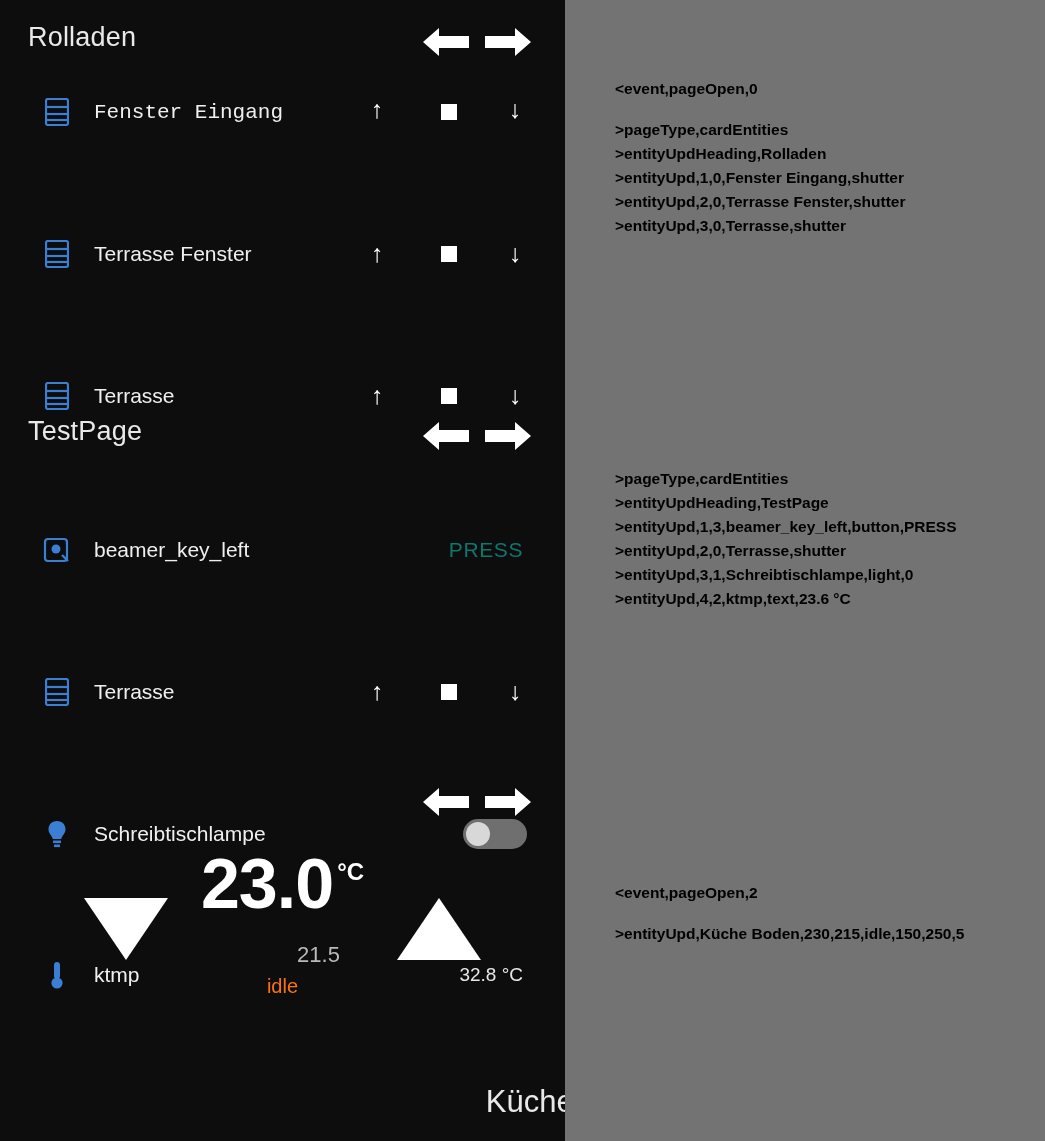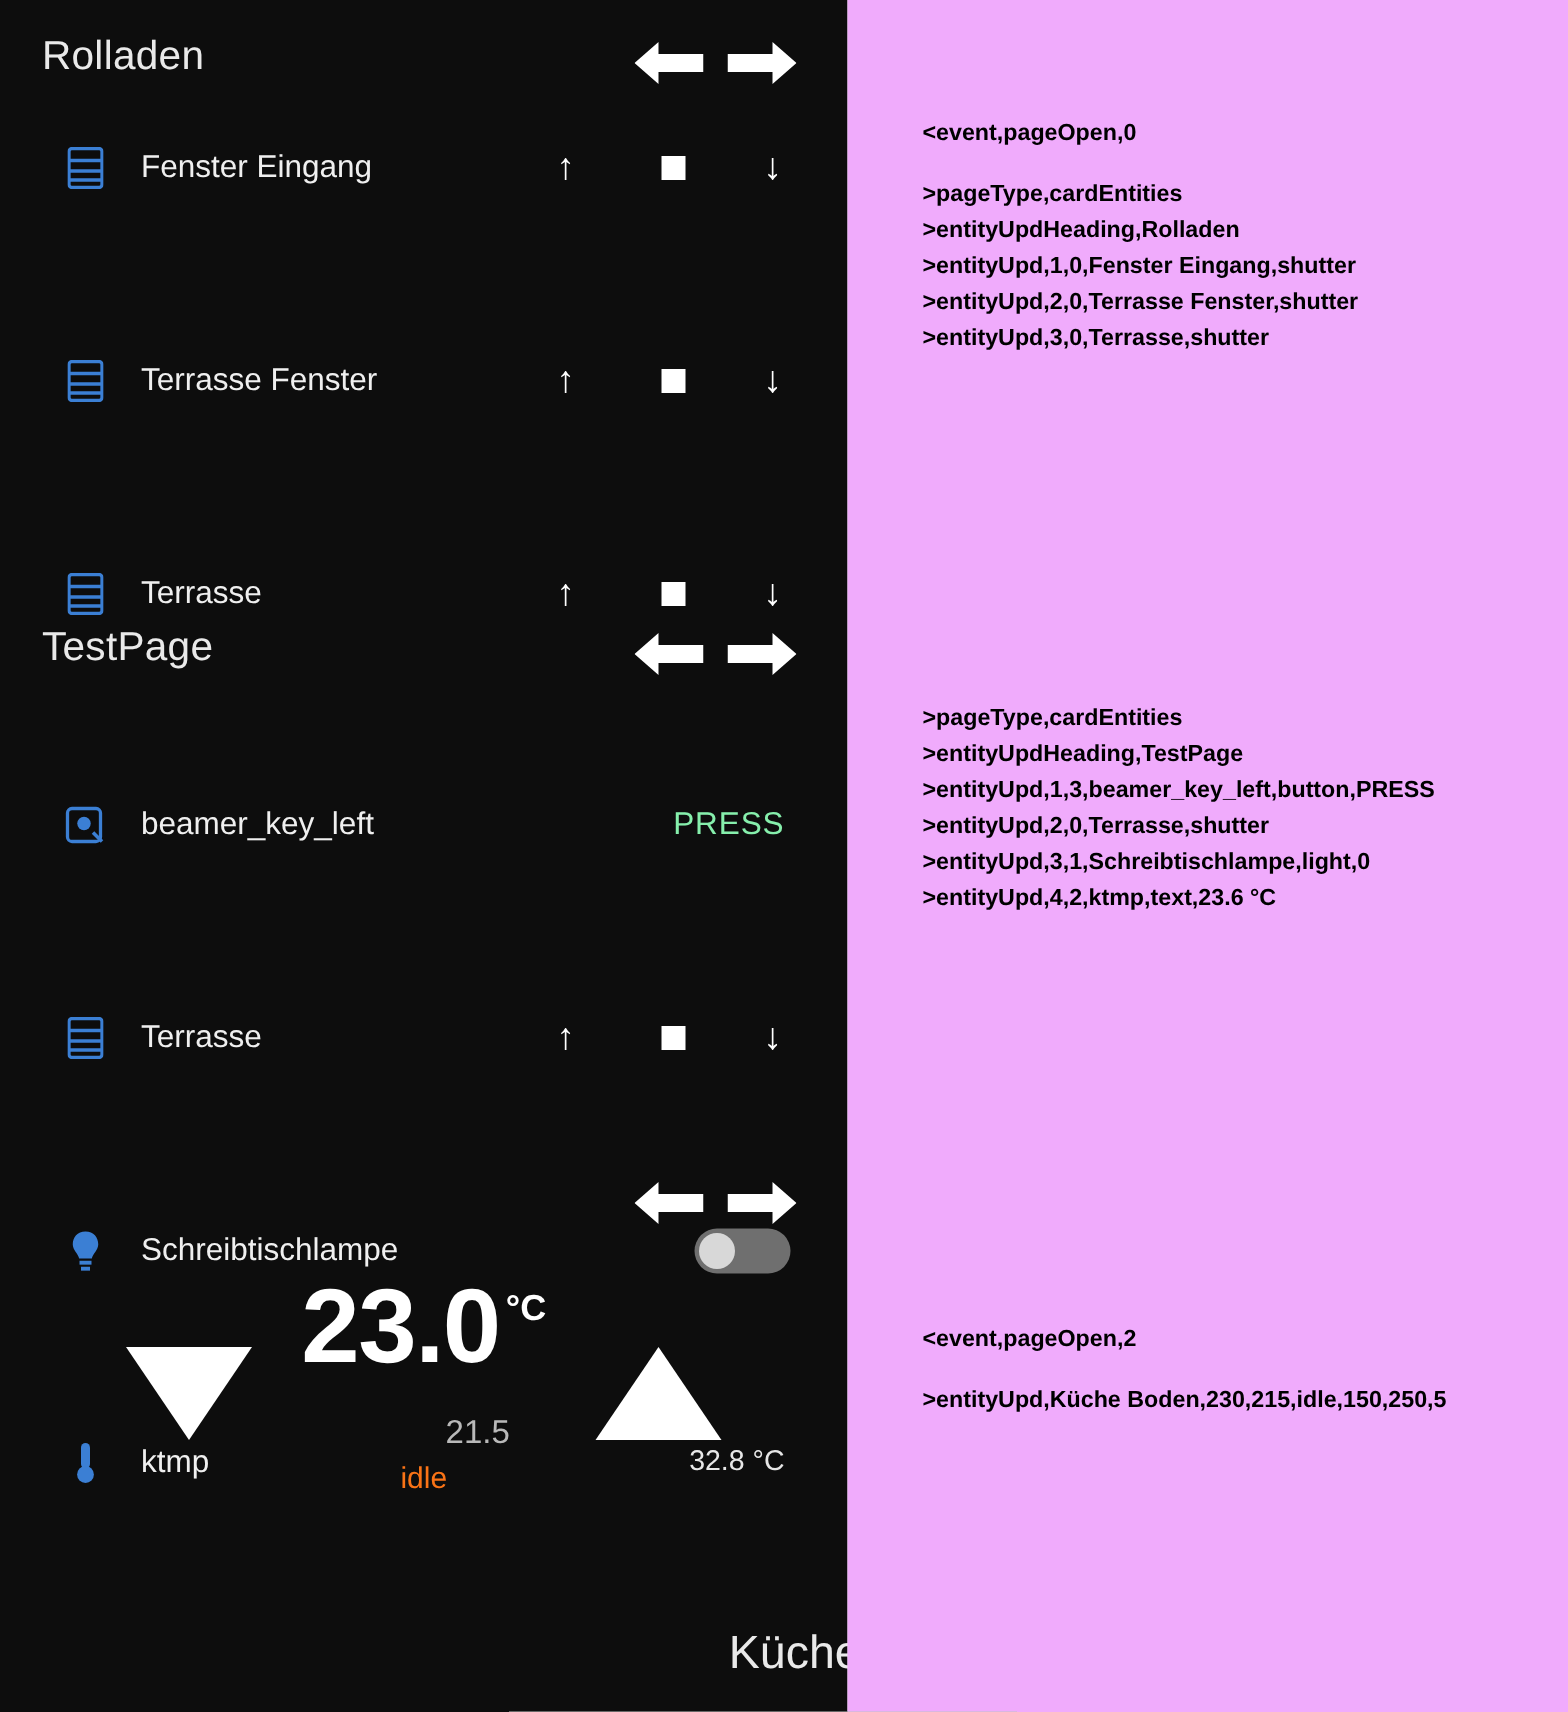--- a/index.html
+++ b/index.html
@@ -21,21 +21,21 @@
     width: 565px;
     height: 1141px;
     background: #0d0d0d;
   }
   .doc {
     position: absolute;
     left: 565px;
     top: 0;
     width: 480px;
     height: 1141px;
-    background: #f0abfc;
+    background: #737373;
   }
 
   
   .card {
     position: absolute;
     left: 0;
     width: 565px;
     color: #ffffff;
   }
   .card-header {
@@ -122,21 +122,21 @@
     width: 16px;
     height: 16px;
     background: #ffffff;
   }
   .press-btn {
     position: absolute;
     right: 42px;
     top: 50%;
     transform: translateY(-50%);
     font-size: 21px;
-    color: #86efac;
+    color: #0f766e;
     letter-spacing: 0.6px;
     cursor: pointer;
   }
   .value-text {
     position: absolute;
     right: 42px;
     top: 50%;
     transform: translateY(-50%);
     font-size: 19px;
     color: #e7e7e7;
@@ -277,21 +277,21 @@
             </svg>
         </div>
         <div class="arrow right">
           <svg width="46" height="36" viewBox="0 0 46 36">
               <polygon points="46,18 30,4 30,12 0,12 0,24 30,24 30,32" fill="#ffffff"></polygon>
             </svg>
         </div>
       </div>
     </div>
 
-    <div class="row" style="top:0;">
+    <div class="row" style="top:0;font-family:Liberation Mono, monospace;">
       <div class="row-icon">
         <svg width="24" height="28" viewBox="0 0 24 28">
           <rect x="1" y="1" width="22" height="26" rx="2" fill="none" stroke="#3b7fd4" stroke-width="2.2"></rect>
           <line x1="1" y1="9" x2="23" y2="9" stroke="#3b7fd4" stroke-width="2.2"></line>
           <line x1="1" y1="16" x2="23" y2="16" stroke="#3b7fd4" stroke-width="2.2"></line>
           <line x1="1" y1="22" x2="23" y2="22" stroke="#3b7fd4" stroke-width="2.2"></line>
         </svg>
       </div>
       <div class="row-label">Fenster Eingang</div>
       <div class="shutter-ctrls">

